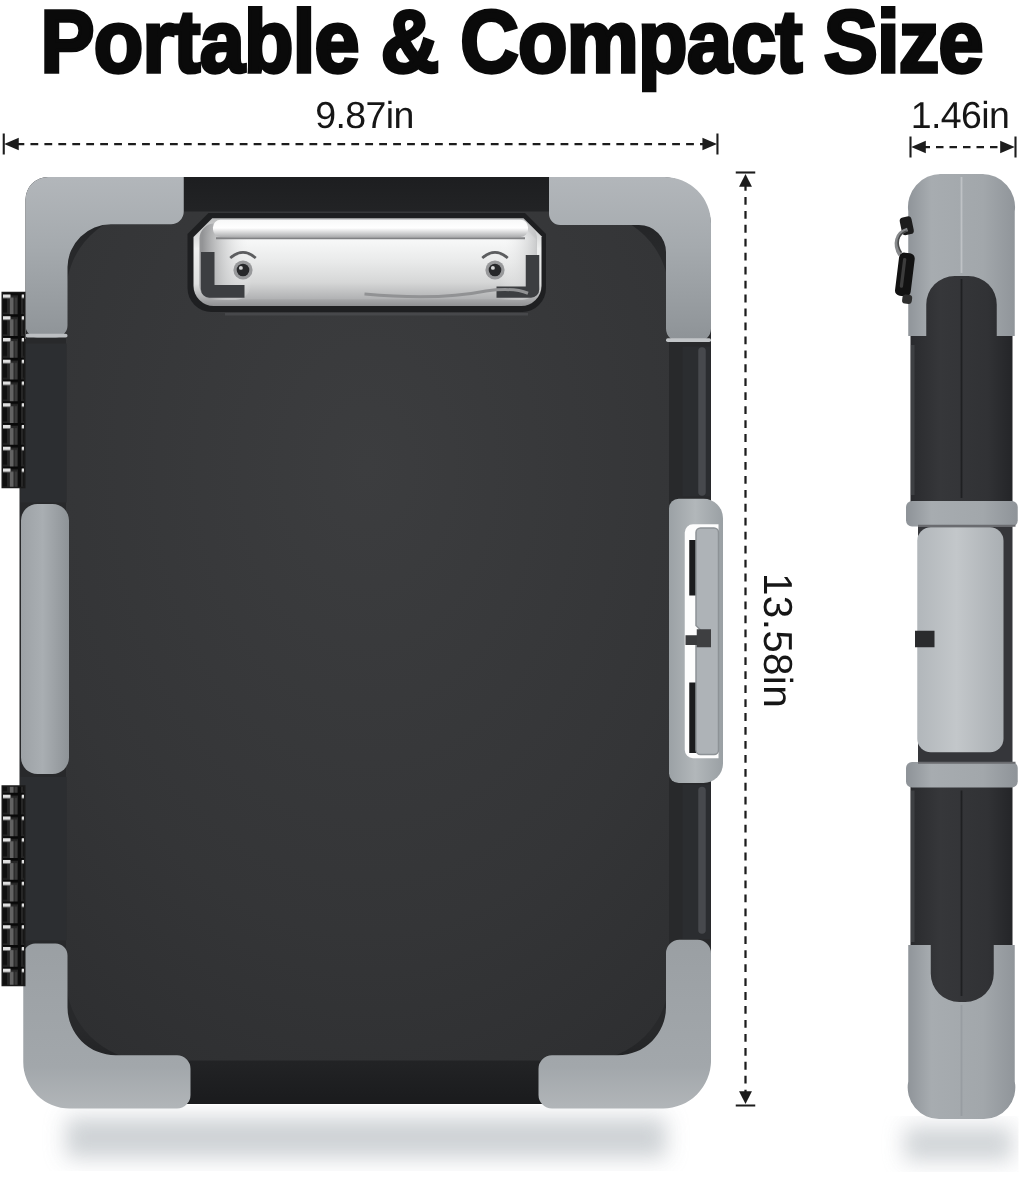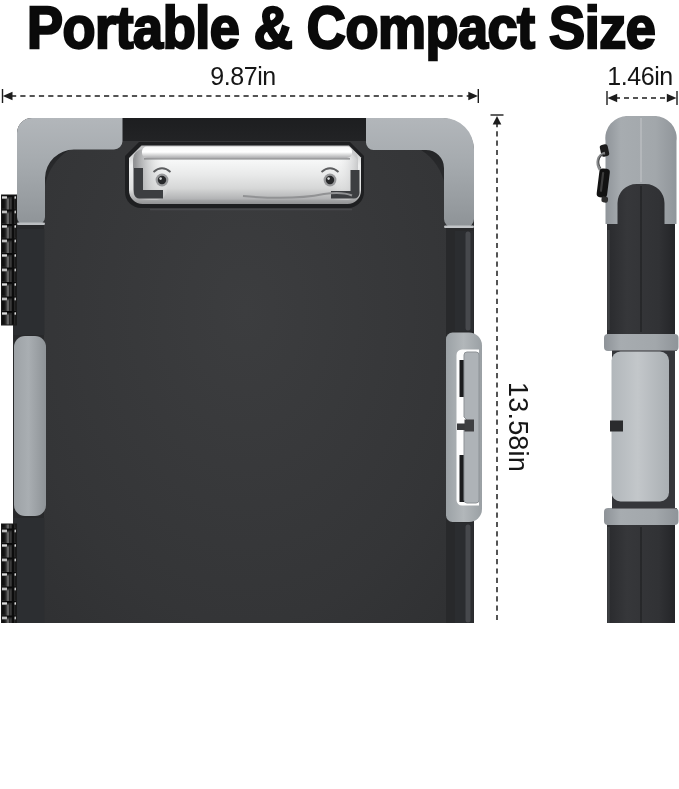--- a/index.html
+++ b/index.html
@@ -1,16 +1,16 @@
 <!DOCTYPE html>
 <html><head>
 <meta charset="utf-8">
 <style>
 html,body{margin:0;padding:0;background:#fff;}
-#stage{position:relative;width:679px;height:623px;overflow:hidden;
+#stage{position:relative;width:679px;height:789px;overflow:hidden;
   font-family:"Liberation Sans",sans-serif;}
 svg{display:block;font-family:"Liberation Sans",sans-serif;}
 </style>
 </head>
 <body>
 <div id="stage">
 <svg width="679" height="789" viewBox="0 0 679 789" xmlns="http://www.w3.org/2000/svg">
 <defs>
   <linearGradient id="gBump" x1="0" y1="112" x2="0" y2="236" gradientUnits="userSpaceOnUse">
     <stop offset="0" stop-color="#b4b8bc"></stop>

